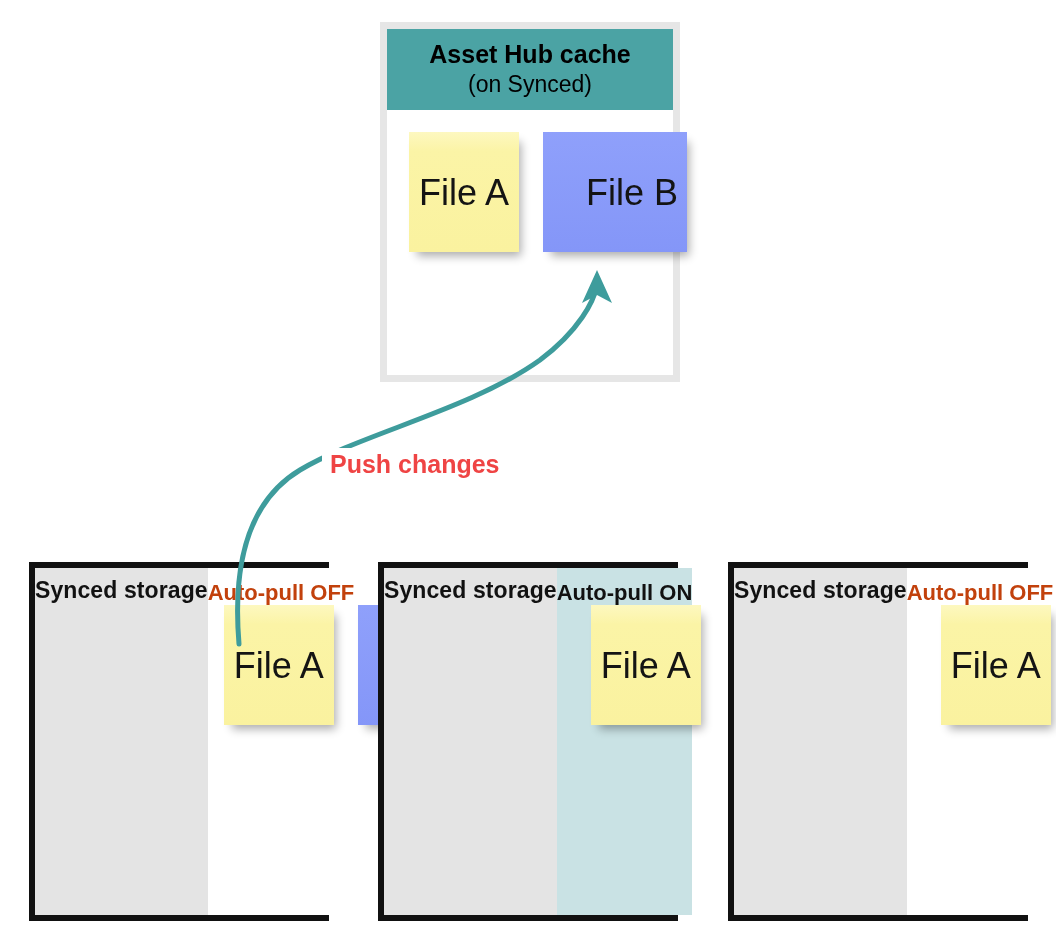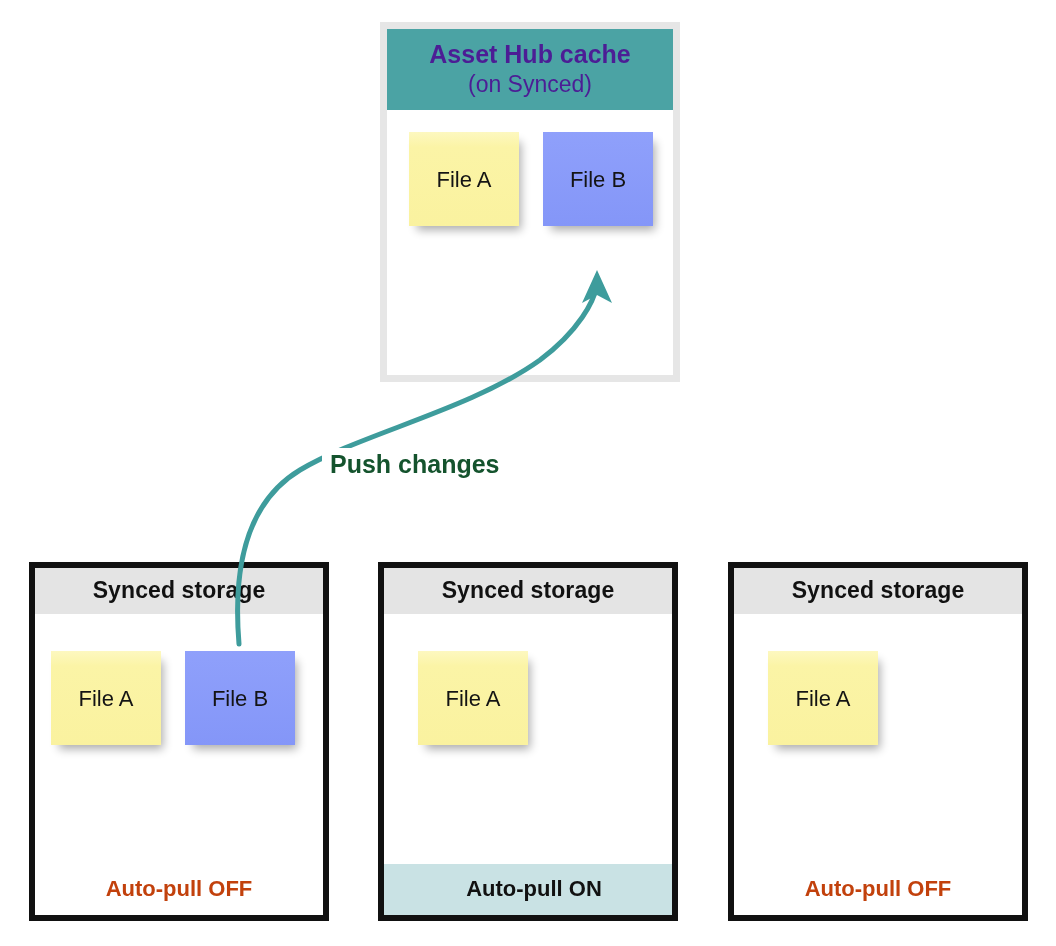--- a/index.html
+++ b/index.html
@@ -21,21 +21,21 @@
     overflow: hidden;
   }
 
   
   .panel {
     position: absolute;
     box-sizing: border-box;
     background: #ffffff;
     border: 6px solid #111111;
     display: flex;
-    flex-direction: column;
+    flex-direction: row;
   }
   .panel-header {
     flex: 0 0 auto;
     background: #e4e4e4;
     color: #111111;
     font-size: 23px;
     font-weight: bold;
     text-align: center;
     padding: 9px 0 10px 0;
     letter-spacing: 0.1px;
@@ -52,36 +52,35 @@
     font-weight: bold;
     padding: 12px 0 13px 0;
   }
   .panel-footer.off {
     background: #ffffff;
     color: #c2410c;
   }
   .panel-footer.on {
     background: #c9e2e4;
     color: #111111;
-    padding-left: 12px;
   }
 
   
   .hub-panel {
     position: absolute;
     box-sizing: border-box;
     background: #ffffff;
     border: 7px solid #e6e6e6;
     display: flex;
     flex-direction: column;
   }
   .hub-header {
     flex: 0 0 auto;
     background: #4ba3a4;
-    color: #4c1d95;
+    color: #000000;
     text-align: center;
     padding: 10px 0 12px 0;
     line-height: 1.22;
   }
   .hub-title {
     display: block;
     font-size: 25px;
     font-weight: bold;
   }
   .hub-subtitle {
@@ -92,55 +91,56 @@
   .hub-body {
     position: relative;
     flex: 1 1 auto;
     background: #ffffff;
   }
 
   
   .note {
     position: absolute;
     width: 110px;
-    height: 94px;
+    height: 120px;
     display: flex;
     align-items: center;
     justify-content: center;
-    font-size: 22px;
+    font-size: 36px;
     color: #141414;
     box-shadow: 5px 7px 9px -3px rgba(0, 0, 0, 0.33);
   }
   .note.yellow {
     background: #fbf4a6;
     background-image: linear-gradient(180deg, #fdf8c0 0%, #fbf4a6 16%, #faf29f 100%);
   }
   .note.blue {
     background: #8b9bf9;
     background-image: linear-gradient(180deg, #8fa0fb 0%, #8496f8 100%);
+    padding-left: 34px;
   }
   .note .note-label {
     position: relative;
     top: 1px;
   }
 
   
   #arrow-layer {
     position: absolute;
     left: 0;
     top: 0;
     width: 1056px;
     height: 946px;
     pointer-events: none;
   }
   .arrow-label {
     position: absolute;
     font-size: 25px;
     font-weight: bold;
-    color: #14532d;
+    color: #ef4444;
     white-space: nowrap;
     background: #ffffff;
     padding: 2px 8px;
   }
 </style>
 </head>
 <body>
 
 <div id="canvas">
 

